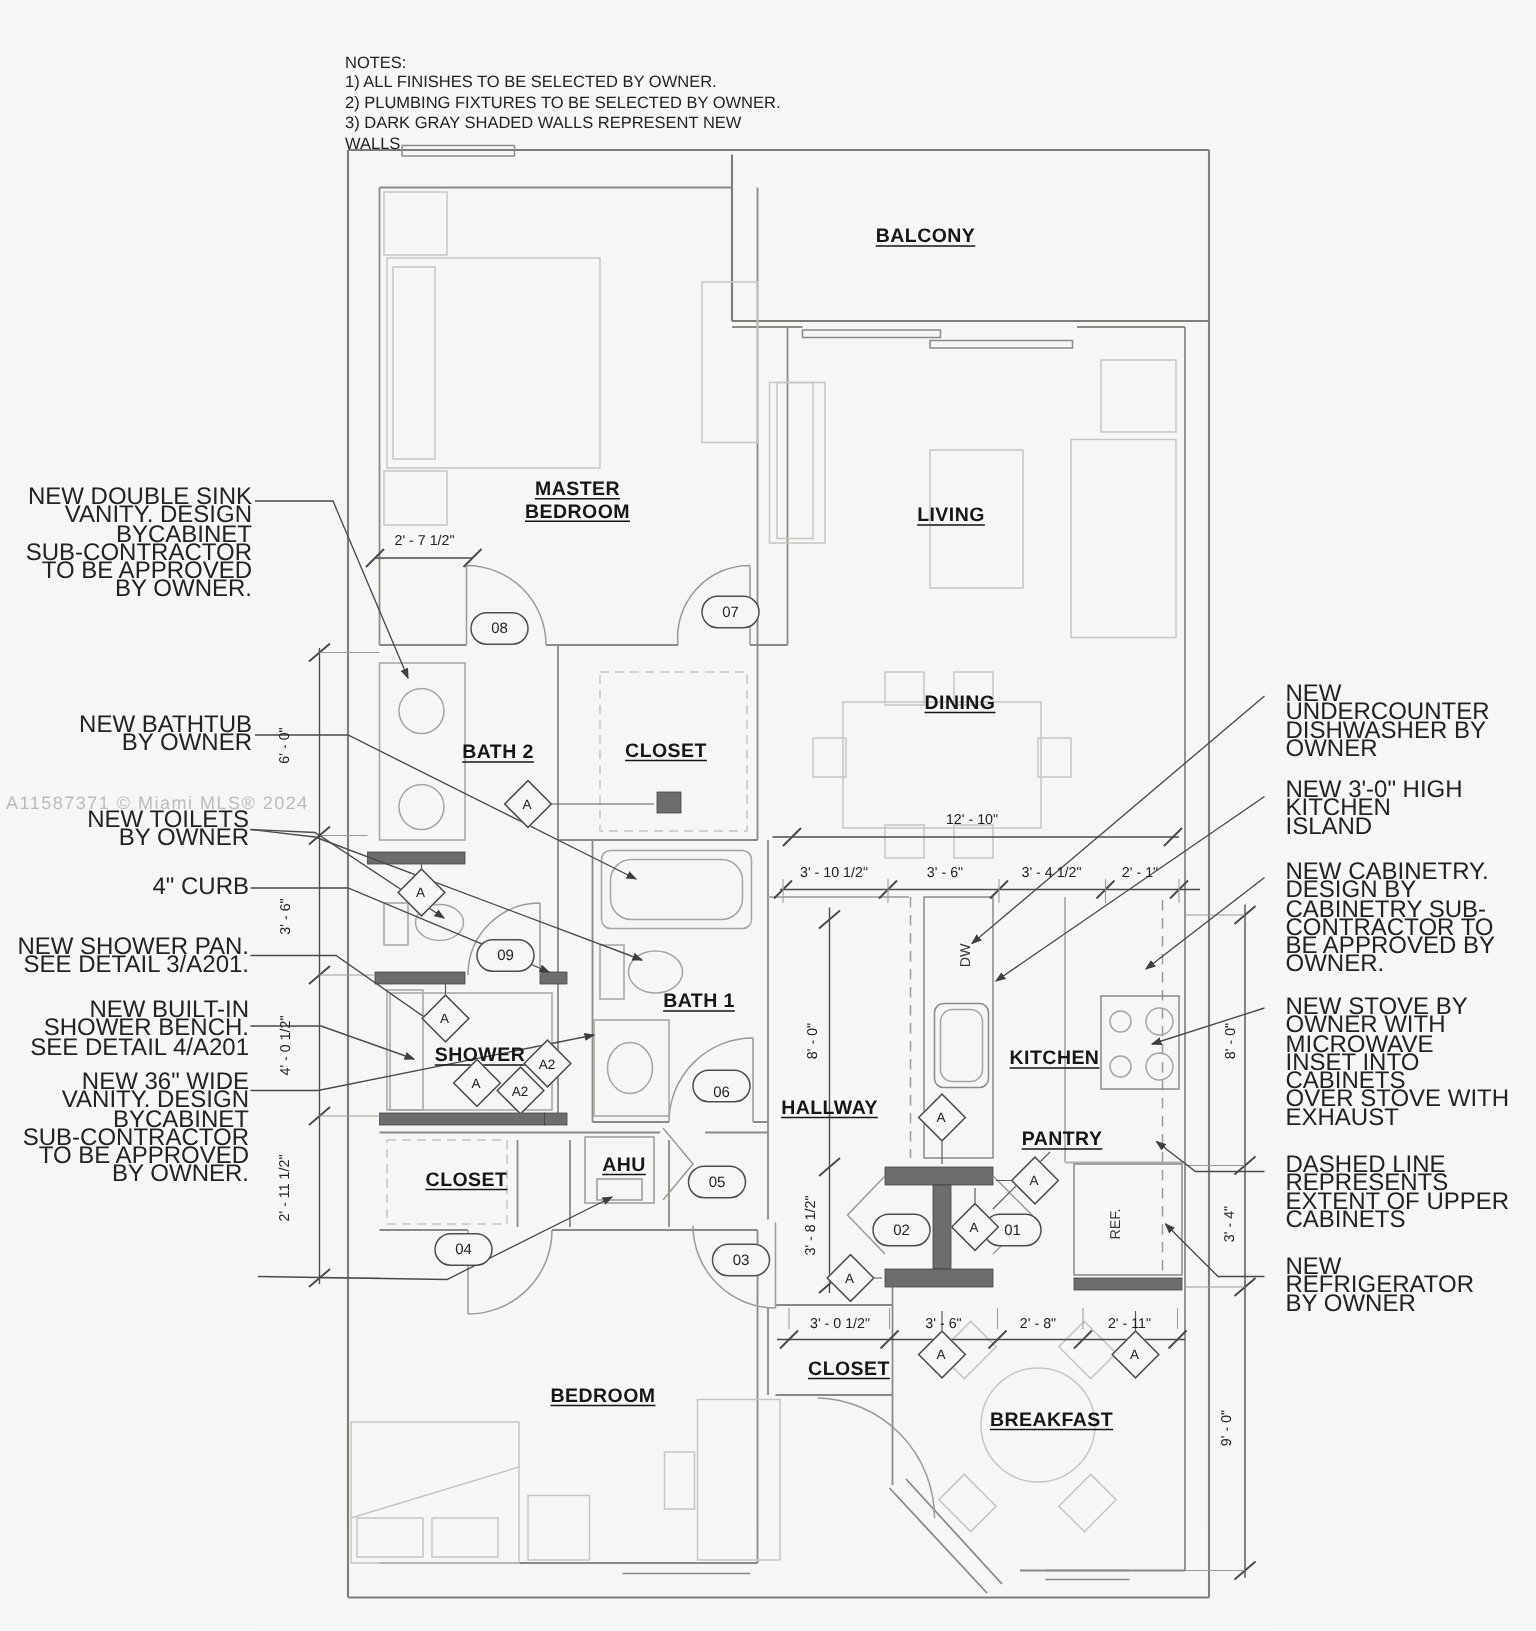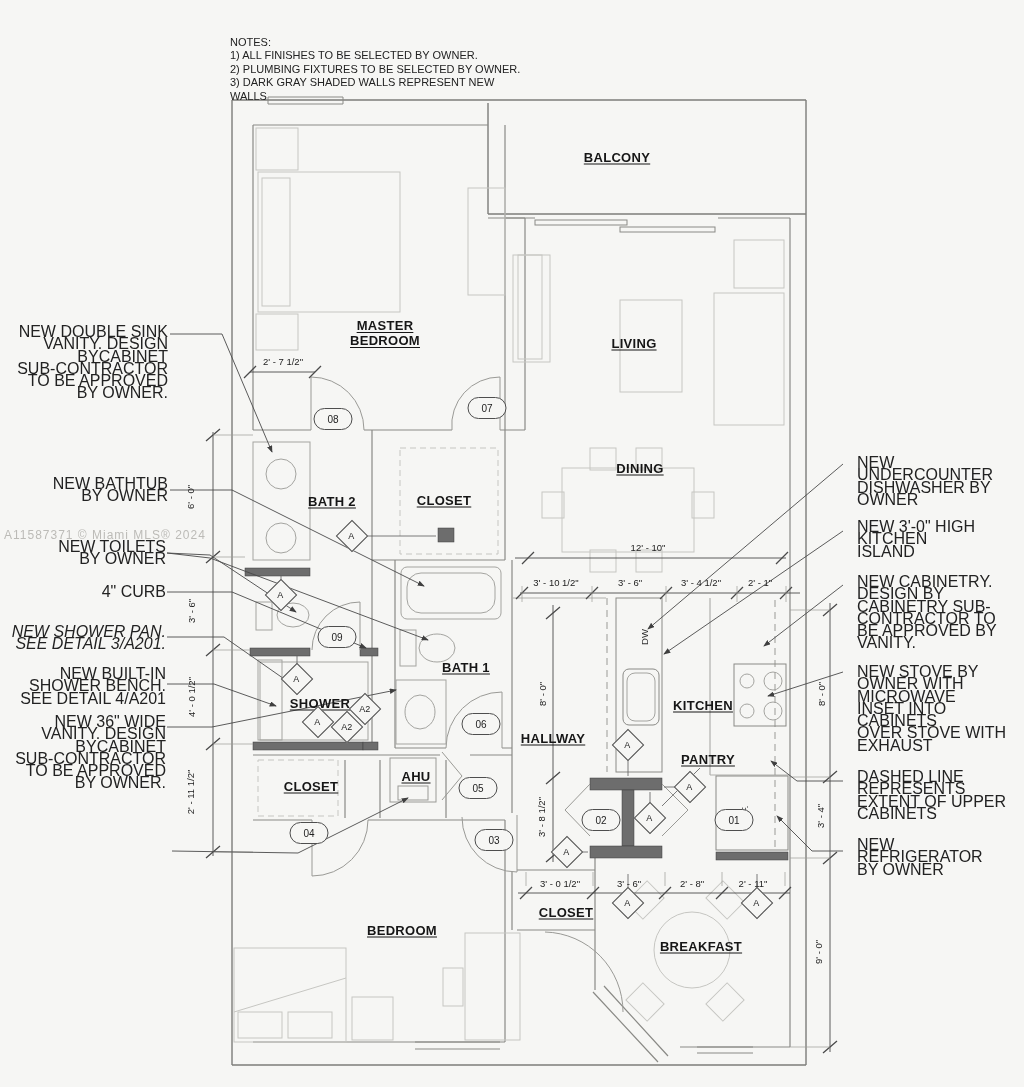--- a/index.html
+++ b/index.html
@@ -284,21 +284,21 @@
 VANITY. DESIGN
 BYCABINET
 SUB-CONTRACTOR
 TO BE APPROVED
 BY OWNER.</div>
   <div class="callout cl" style="left:168px; top:478px;">NEW BATHTUB
 BY OWNER</div>
   <div class="callout cl" style="left:166px; top:541px;text-align:right;">NEW TOILETS
 BY OWNER</div>
   <div class="callout cl" style="left:166px; top:586px;">4" CURB</div>
-  <div class="callout cl" style="left:166px; top:626px;font-style:italic;">NEW SHOWER PAN.
+  <div class="callout cl" style="left:166px; top:626px;">NEW SHOWER PAN.
 SEE DETAIL 3/A201.</div>
   <div class="callout cl" style="left:166px; top:668px;">NEW BUILT-IN
 SHOWER BENCH.
 SEE DETAIL 4/A201</div>
   <div class="callout cl" style="left:166px; top:716px;">NEW 36" WIDE
 VANITY. DESIGN
 BYCABINET
 SUB-CONTRACTOR
 TO BE APPROVED
 BY OWNER.</div>
@@ -308,21 +308,21 @@
 DISHWASHER BY
 OWNER</div>
   <div class="callout" style="left:857px; top:521px;">NEW 3'-0" HIGH
 KITCHEN
 ISLAND</div>
   <div class="callout" style="left:857px; top:576px;">NEW CABINETRY.
 DESIGN BY
 CABINETRY SUB-
 CONTRACTOR TO
 BE APPROVED BY
-VANITY.</div>
+OWNER.</div>
   <div class="callout" style="left:857px; top:666px;">NEW STOVE BY
 OWNER WITH
 MICROWAVE
 INSET INTO
 CABINETS
 OVER STOVE WITH
 EXHAUST</div>
   <div class="callout" style="left:857px; top:771px;">DASHED LINE
 REPRESENTS
 EXTENT OF UPPER
@@ -335,36 +335,36 @@
 
   <div class="oval" style="left:333px; top:419px;">
         <span>08</span>
       </div>
   <div class="oval" style="left:487px; top:408px;">
         <span>07</span>
       </div>
   <div class="oval" style="left:337px; top:637px;">
         <span>09</span>
       </div>
-  <div class="oval" style="left:481px; top:724px;">
+  <div class="oval" style="left:481px; top:724px;align-items:flex-end;">
         <span>06</span>
       </div>
   <div class="oval" style="left:478px; top:788px;">
         <span>05</span>
       </div>
   <div class="oval" style="left:309px; top:833px;">
         <span>04</span>
       </div>
   <div class="oval" style="left:494px; top:840px;">
         <span>03</span>
       </div>
   <div class="oval" style="left:601px; top:820px;">
         <span>02</span>
       </div>
-  <div class="oval" style="left:734px; top:820px;">
+  <div class="oval" style="left:675px; top:820px;">
         <span>01</span>
       </div>
 
   <div class="dia" style="left:352px; top:536px;">
         <span>A</span>
       </div>
   <div class="dia" style="left:281px; top:595px;">
         <span>A</span>
       </div>
   <div class="dia" style="left:297px; top:679px;">

